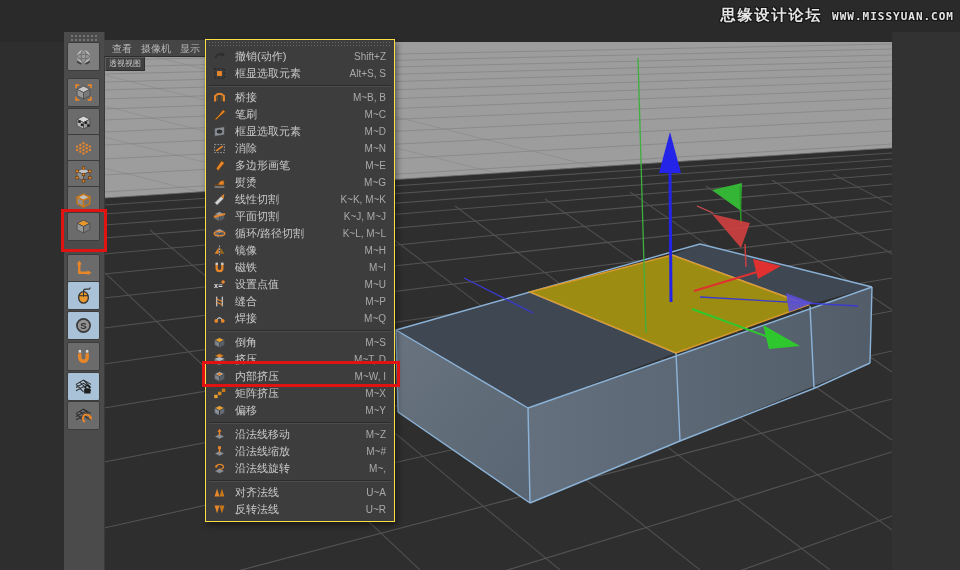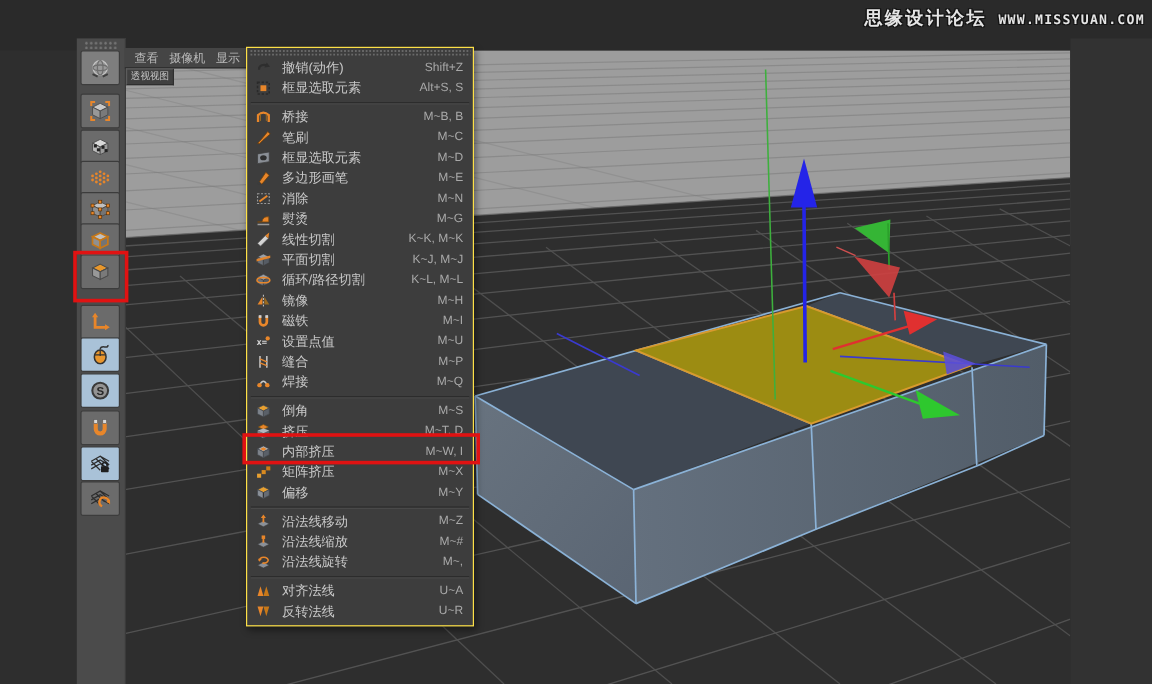--- a/index.html
+++ b/index.html
@@ -366,36 +366,36 @@
               <polygon points="2,4 14,2 14,12 2,14" fill="#8a8f96" stroke="#3e3e3e" stroke-width="0.8"></polygon>
               <ellipse cx="8" cy="8" rx="3.4" ry="2.6" fill="#2e2e2e"></ellipse>
             </svg>
           </span>
           <span class="mlabel">框显选取元素</span>
           <span class="mshort">M~D</span>
         </div>
         <div class="mrow">
           <span class="micon">
             <svg width="13" height="13" viewBox="0 0 16 16">
+              <rect x="2" y="3" width="12" height="10" fill="none" stroke="#9a9a9a" stroke-width="1.2" stroke-dasharray="2 1.6"></rect>
+              <line x1="4" y1="11" x2="12" y2="5" stroke="#e8862a" stroke-width="2"></line>
+            </svg>
+          </span>
+          <span class="mlabel">消除</span>
+          <span class="mshort">M~N</span>
+        </div>
+        <div class="mrow">
+          <span class="micon">
+            <svg width="13" height="13" viewBox="0 0 16 16">
               <path d="M3 13 L10.5 2 L14 5 L6.5 14 Z" fill="#e8862a" stroke="#6a3c0a" stroke-width="0.8"></path>
               <circle cx="3.6" cy="13.4" r="1.7" fill="#3c3c3c"></circle>
             </svg>
           </span>
           <span class="mlabel">多边形画笔</span>
           <span class="mshort">M~E</span>
-        </div>
-        <div class="mrow">
-          <span class="micon">
-            <svg width="13" height="13" viewBox="0 0 16 16">
-              <rect x="2" y="3" width="12" height="10" fill="none" stroke="#9a9a9a" stroke-width="1.2" stroke-dasharray="2 1.6"></rect>
-              <line x1="4" y1="11" x2="12" y2="5" stroke="#e8862a" stroke-width="2"></line>
-            </svg>
-          </span>
-          <span class="mlabel">消除</span>
-          <span class="mshort">M~N</span>
         </div>
         <div class="mrow">
           <span class="micon">
             <svg width="13" height="13" viewBox="0 0 16 16">
               <path d="M2 11 L6.5 11 Q7.5 5 13.5 5.8 L13.5 11 Z" fill="#e8862a" stroke="#7a4a10" stroke-width="0.8"></path>
               <line x1="2" y1="13.6" x2="14" y2="13.6" stroke="#9a9a9a" stroke-width="1.5"></line>
             </svg>
           </span>
           <span class="mlabel">熨烫</span>
           <span class="mshort">M~G</span>

